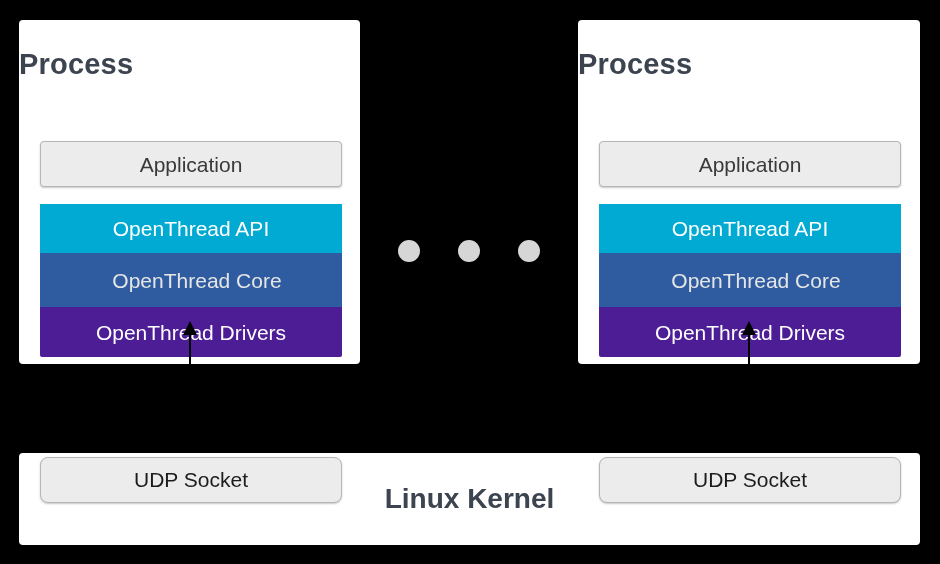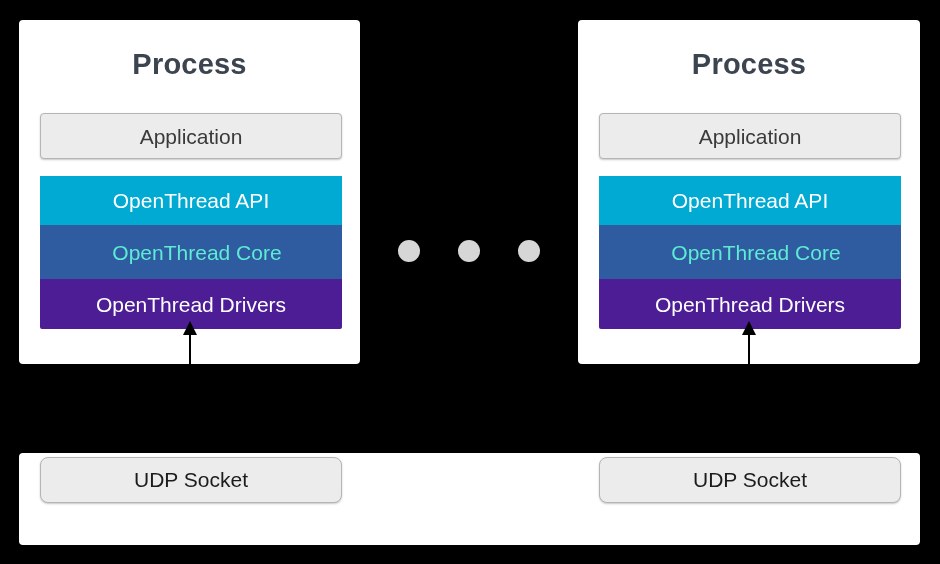--- a/index.html
+++ b/index.html
@@ -33,21 +33,20 @@
     box-shadow: 0 1px 3px rgba(0,0,0,0.35);
   }
   .process-card.left  { left: 19px;  top: 20px; width: 341px; height: 344px; }
   .process-card.right { left: 578px; top: 20px; width: 342px; height: 344px; }
 
   .process-title {
     position: absolute;
     left: 0;
     top: 28px;
     width: 100%;
-    text-align: center;
     font-size: 29px;
     font-weight: bold;
     color: #3c4450;
     letter-spacing: 0.2px;
   }
 
   
   .layer-stack {
     position: absolute;
     left: 21px;
@@ -65,31 +64,32 @@
   }
   .layer-application {
     height: 46px;
     background: #ececec;
     border: 1px solid #b5b5b5;
     border-radius: 4px;
     color: #3a3a3a;
     box-shadow: 0 1px 2px rgba(0,0,0,0.22);
     position: relative;
     z-index: 3;
+    margin-top: 28px;
   }
   .layer-api {
     height: 49px;
     background: #00aad2;
     color: #ffffff;
     margin-top: 17px;
   }
   .layer-core {
     height: 54px;
     background: #2f5ca0;
-    color: #5eead4;
+    color: #e5e5e5;
     padding-left: 12px;
   }
   .layer-drivers {
     height: 50px;
     background: #4c1d95;
     color: #ffffff;
     border-bottom-left-radius: 2px;
     border-bottom-right-radius: 2px;
   }
 
@@ -233,20 +233,21 @@
       </div>
     </div>
   </div>
 
   <div class="arrow-up arrow-right">
     <div class="head"></div>
     <div class="stem"></div>
   </div>
 
   <div class="kernel-card">
+    <div class="kernel-title">Linux Kernel</div>
 
     <div class="socket-box socket-left">
       <span>UDP Socket</span>
     </div>
 
     <div class="socket-box socket-right">
       <span>UDP Socket</span>
     </div>
   </div>
 

